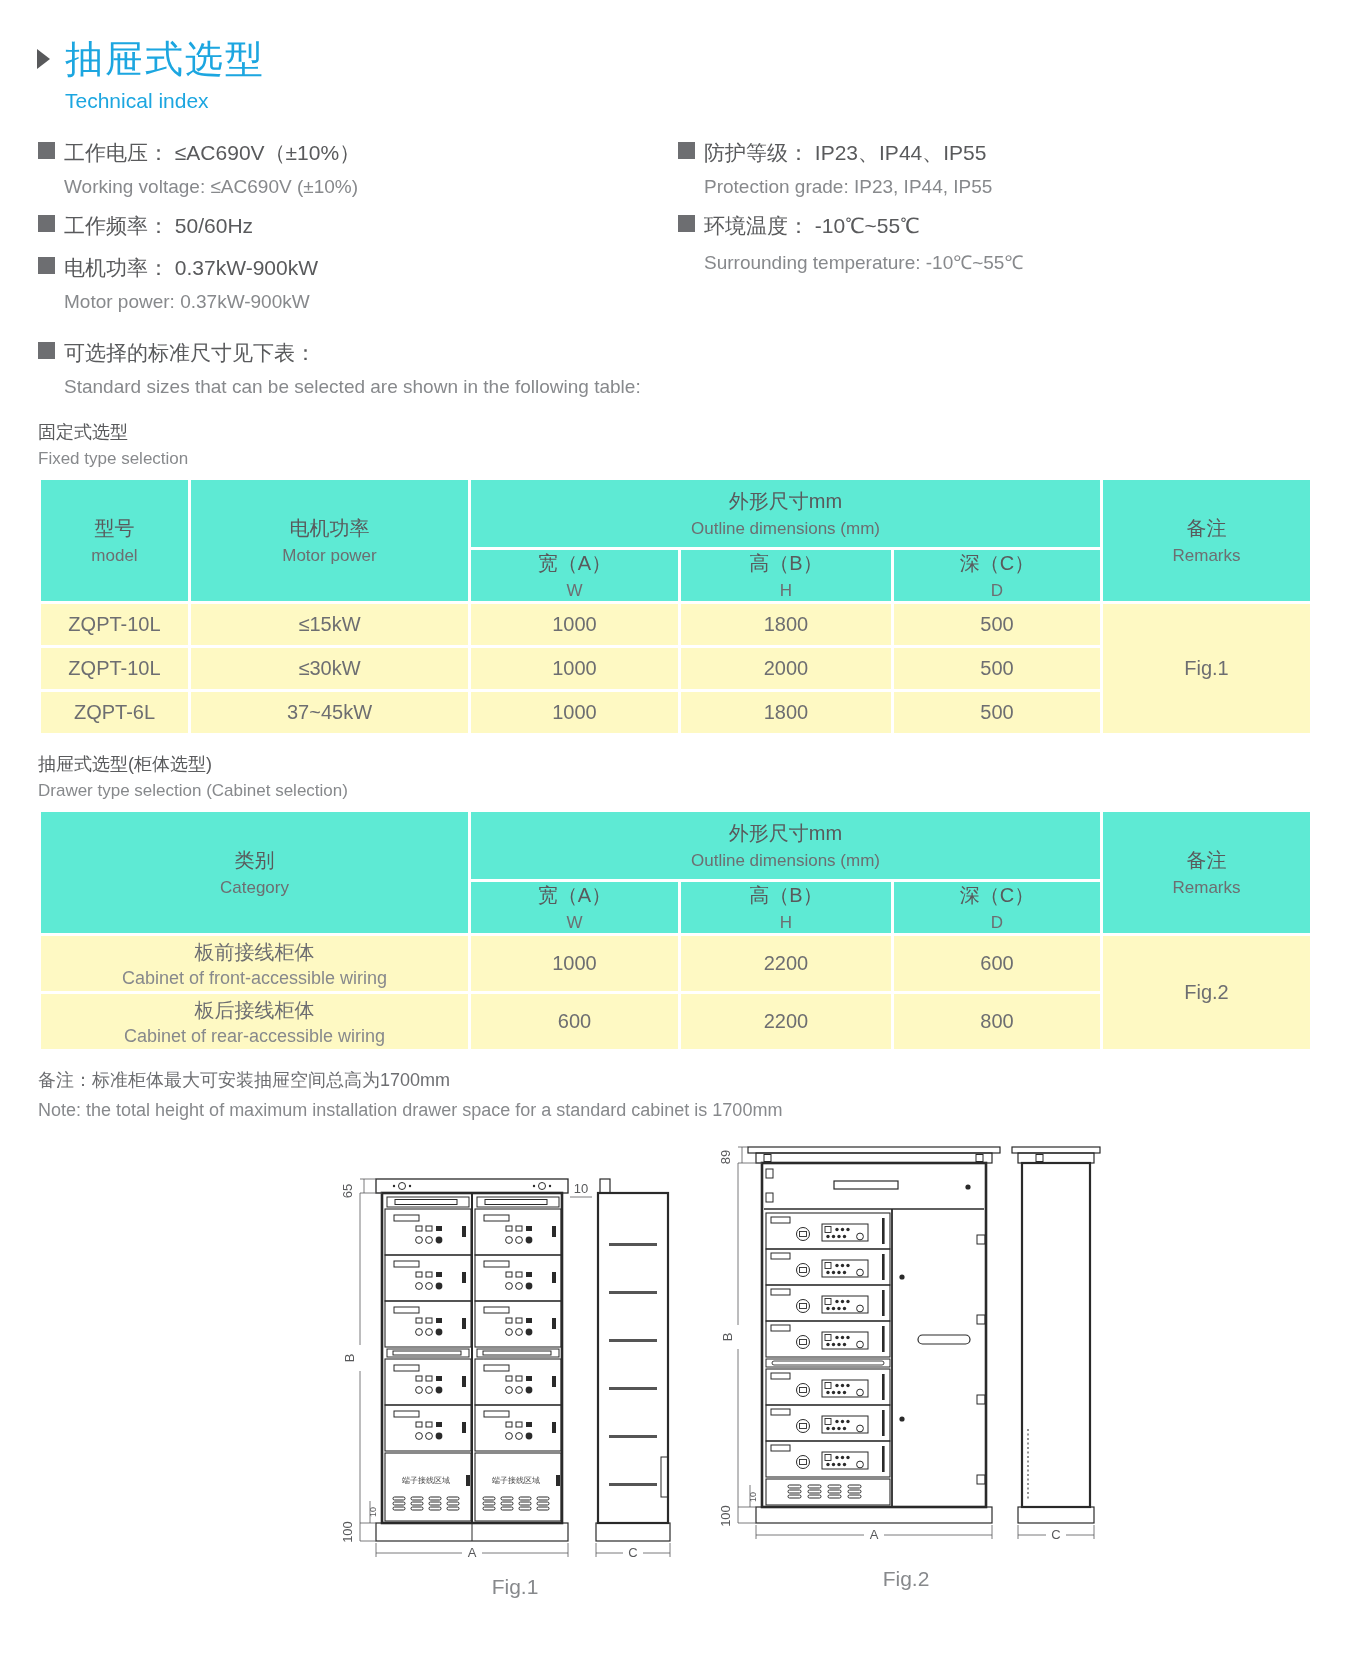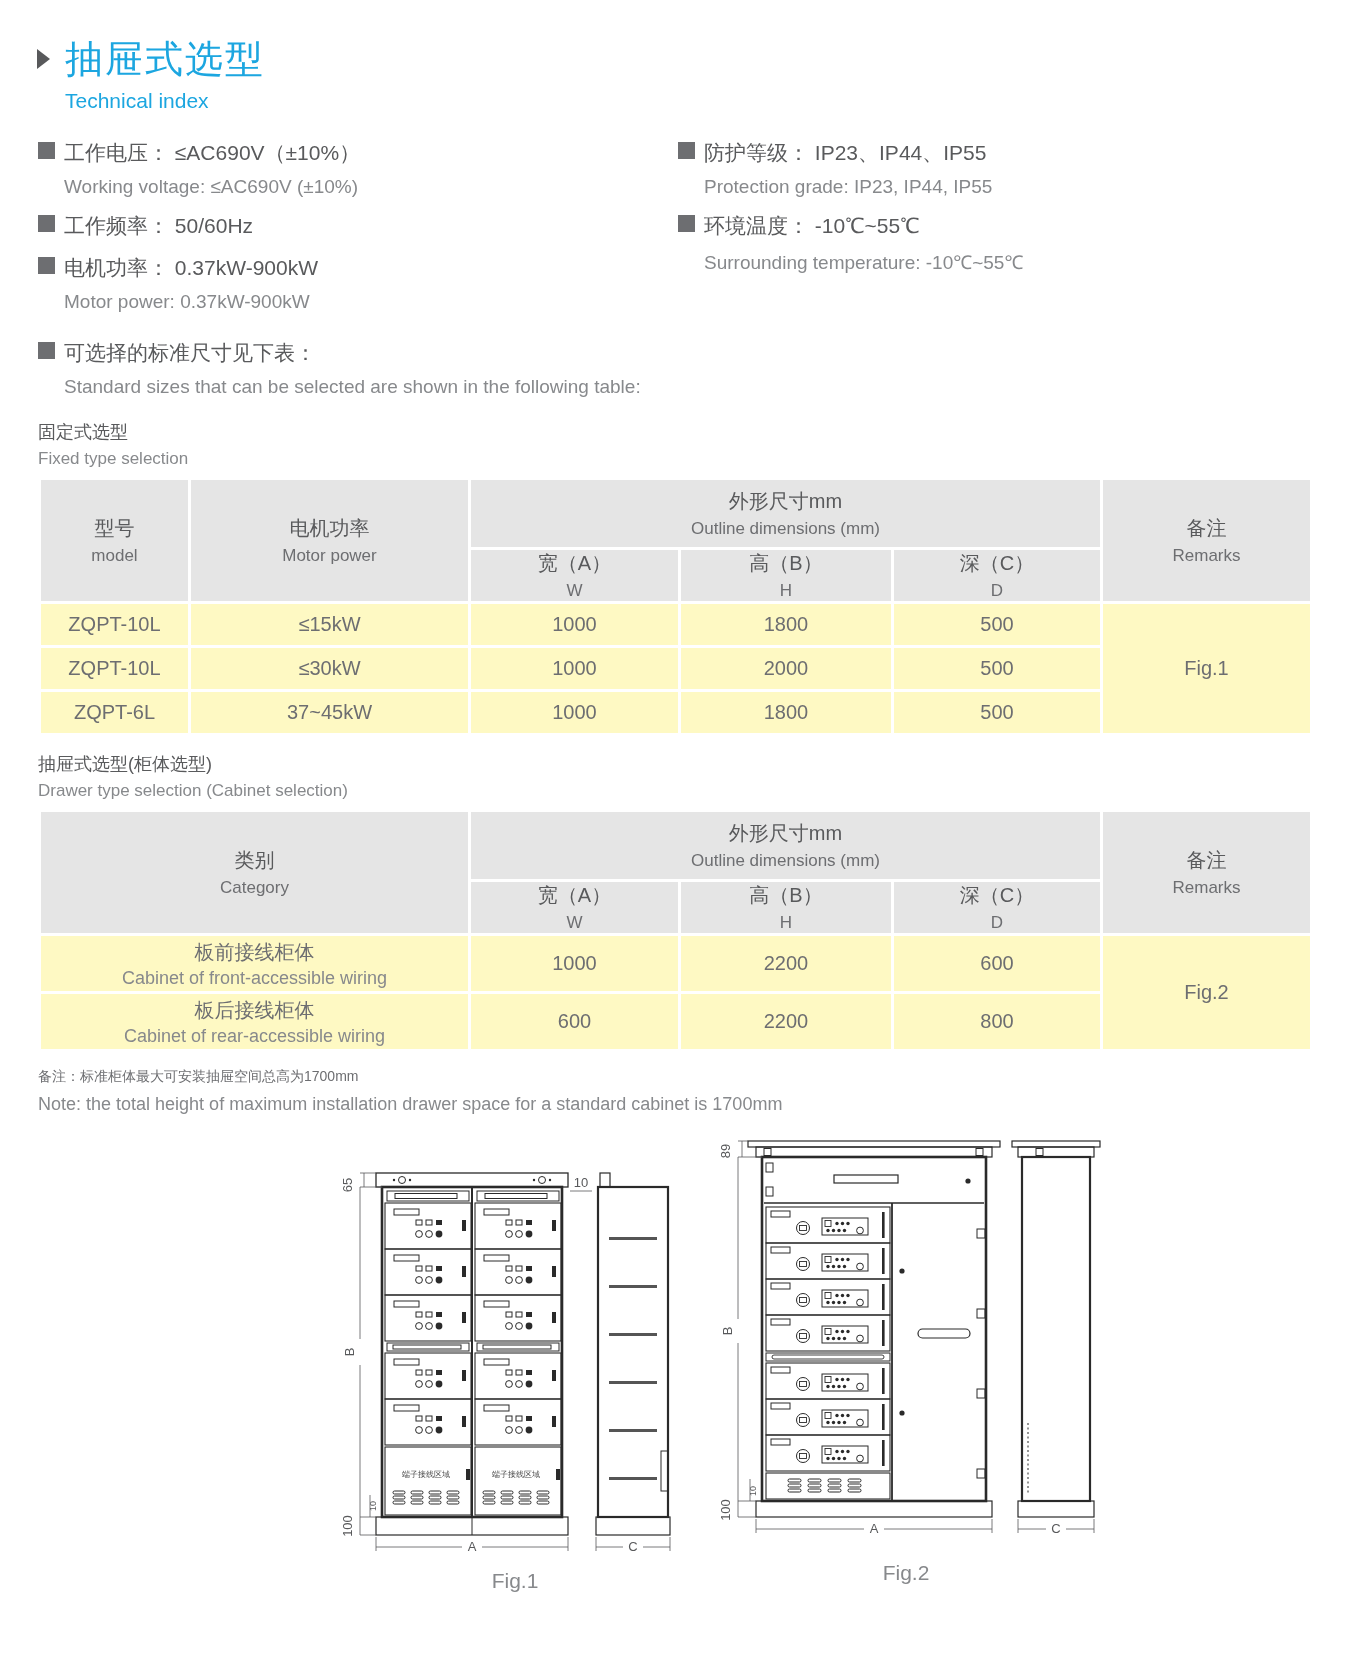--- a/index.html
+++ b/index.html
@@ -28,34 +28,34 @@
   .bullet { width:17px; height:17px; background:#6d6e71; flex:0 0 auto; margin:3px 9px 0 0; }
   .spec-en { margin-left:26px; margin-top:9px; font-size:19px; color:#87898c; }
 
   
   .sec-cn { font-size:18px; color:#595a5c; margin-top:8px; }
   .sec-en { font-size:17px; color:#87898c; margin-top:5px; margin-bottom:8px; }
 
   
   table { border-collapse:collapse; width:1272px; table-layout:fixed; }
   td, th { border:3px solid #ffffff; text-align:center; vertical-align:middle; font-weight:400; }
-  .th-bg { background:#e5e5e5; }
+  .th-bg { background:#5eead4; }
   .td-bg { background:#fef9c3; }
   .h-cn { font-size:20px; color:#595a5c; display:block; }
   .h-en { font-size:17px; color:#6d6e71; display:block; margin-top:4px; }
   .cell  { font-size:20px; color:#6d6e71; }
   .cell-cn { font-size:20px; color:#6d6e71; display:block; }
   .cell-en { font-size:18px; color:#87898c; display:block; margin-top:2px; }
   .row-h1 td { height:70px; }
   .row-h2 td { height:52px; }
   tr.data-r td { height:44px; }
   tr.data-r2 td { height:58px; }
 
   
-  .note-cn { font-size:14px; color:#6d6e71; margin-top:16px; }
+  .note-cn { font-size:18px; color:#6d6e71; margin-top:16px; }
   .note-en { font-size:18px; color:#87898c; margin-top:8px; }
 
   
   .figs { position:relative; height:500px; margin-top:8px; }
   .figblock { position:absolute; }
   .fig1 { left:292px; top:28px; width:370px; }
   .fig2 { left:668px; top:0;  width:400px; }
   .caption { text-align:center; font-size:21px; color:#87898c; margin-top:4px; }
   svg text { font-family:"Liberation Sans", sans-serif; }
   .dim { font-size:13px; fill:#58595b; }

